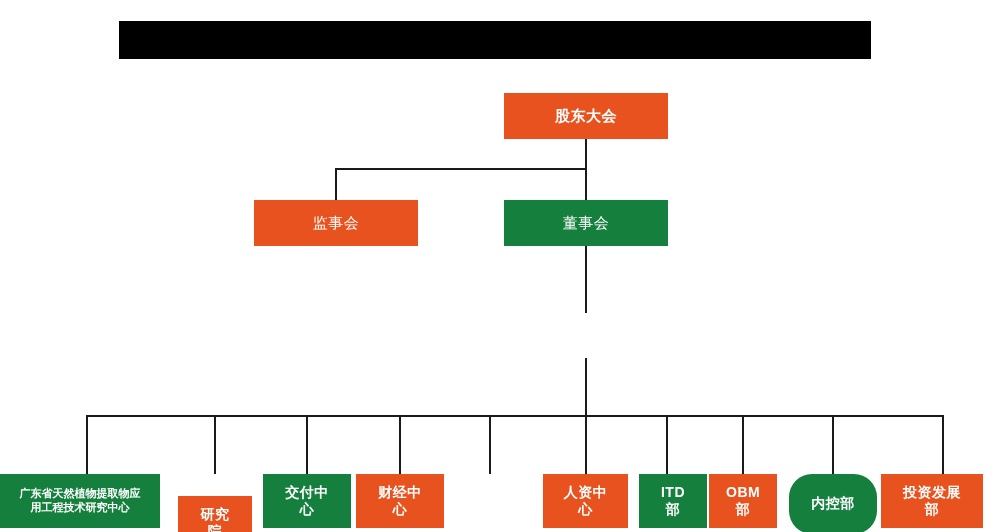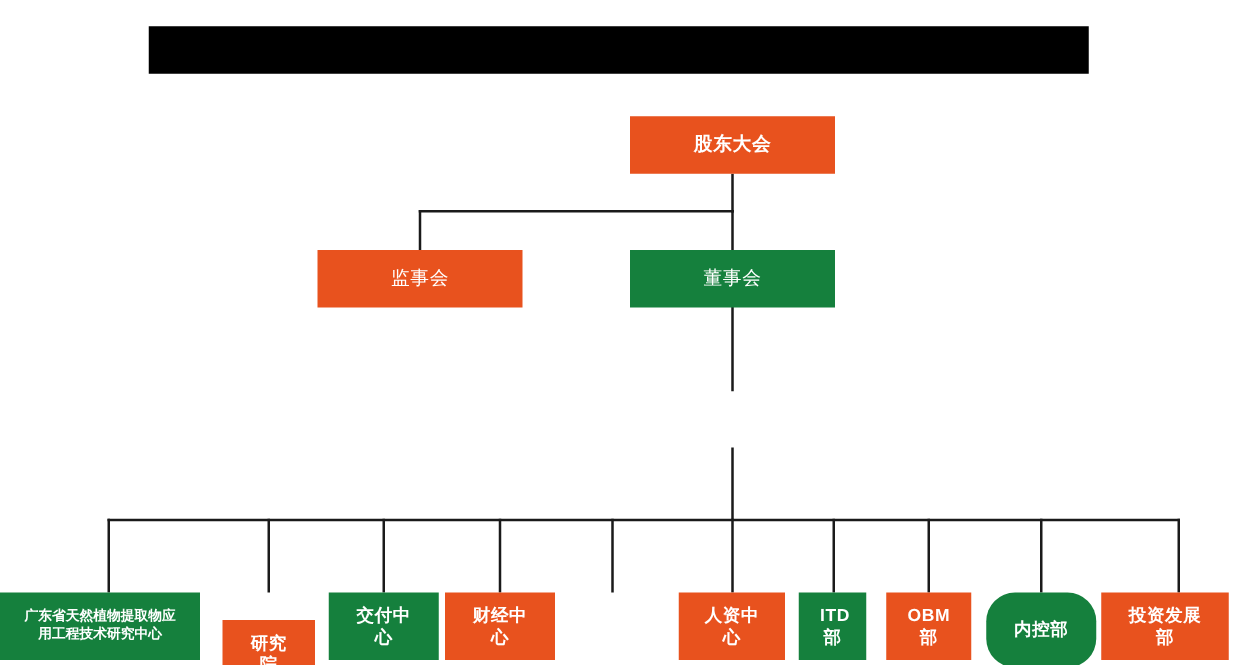--- a/index.html
+++ b/index.html
@@ -130,21 +130,21 @@
 
   <div class="node primary lvl-4" style="left:356px; top:474px; width:88px; height:54px;">
     <span class="node-label">财经中心</span>
   </div>
 
 
   <div class="node primary lvl-4" style="left:543px; top:474px; width:85px; height:54px;">
     <span class="node-label">人资中心</span>
   </div>
 
-  <div class="node secondary lvl-4" style="left:639px; top:474px; width:54px; height:54px;">
+  <div class="node secondary lvl-4" style="left:639px; top:474px; width:68px; height:54px;">
     <span class="node-label">ITD部</span>
   </div>
 
   <div class="node primary lvl-4" style="left:709px; top:474px; width:68px; height:54px;">
     <span class="node-label">OBM部</span>
   </div>
 
   <div class="node secondary lvl-4" style="left:789px; top:474px; width:88px; height:60px;border-radius:23px;">
     <span class="node-label">内控部</span>
   </div>

